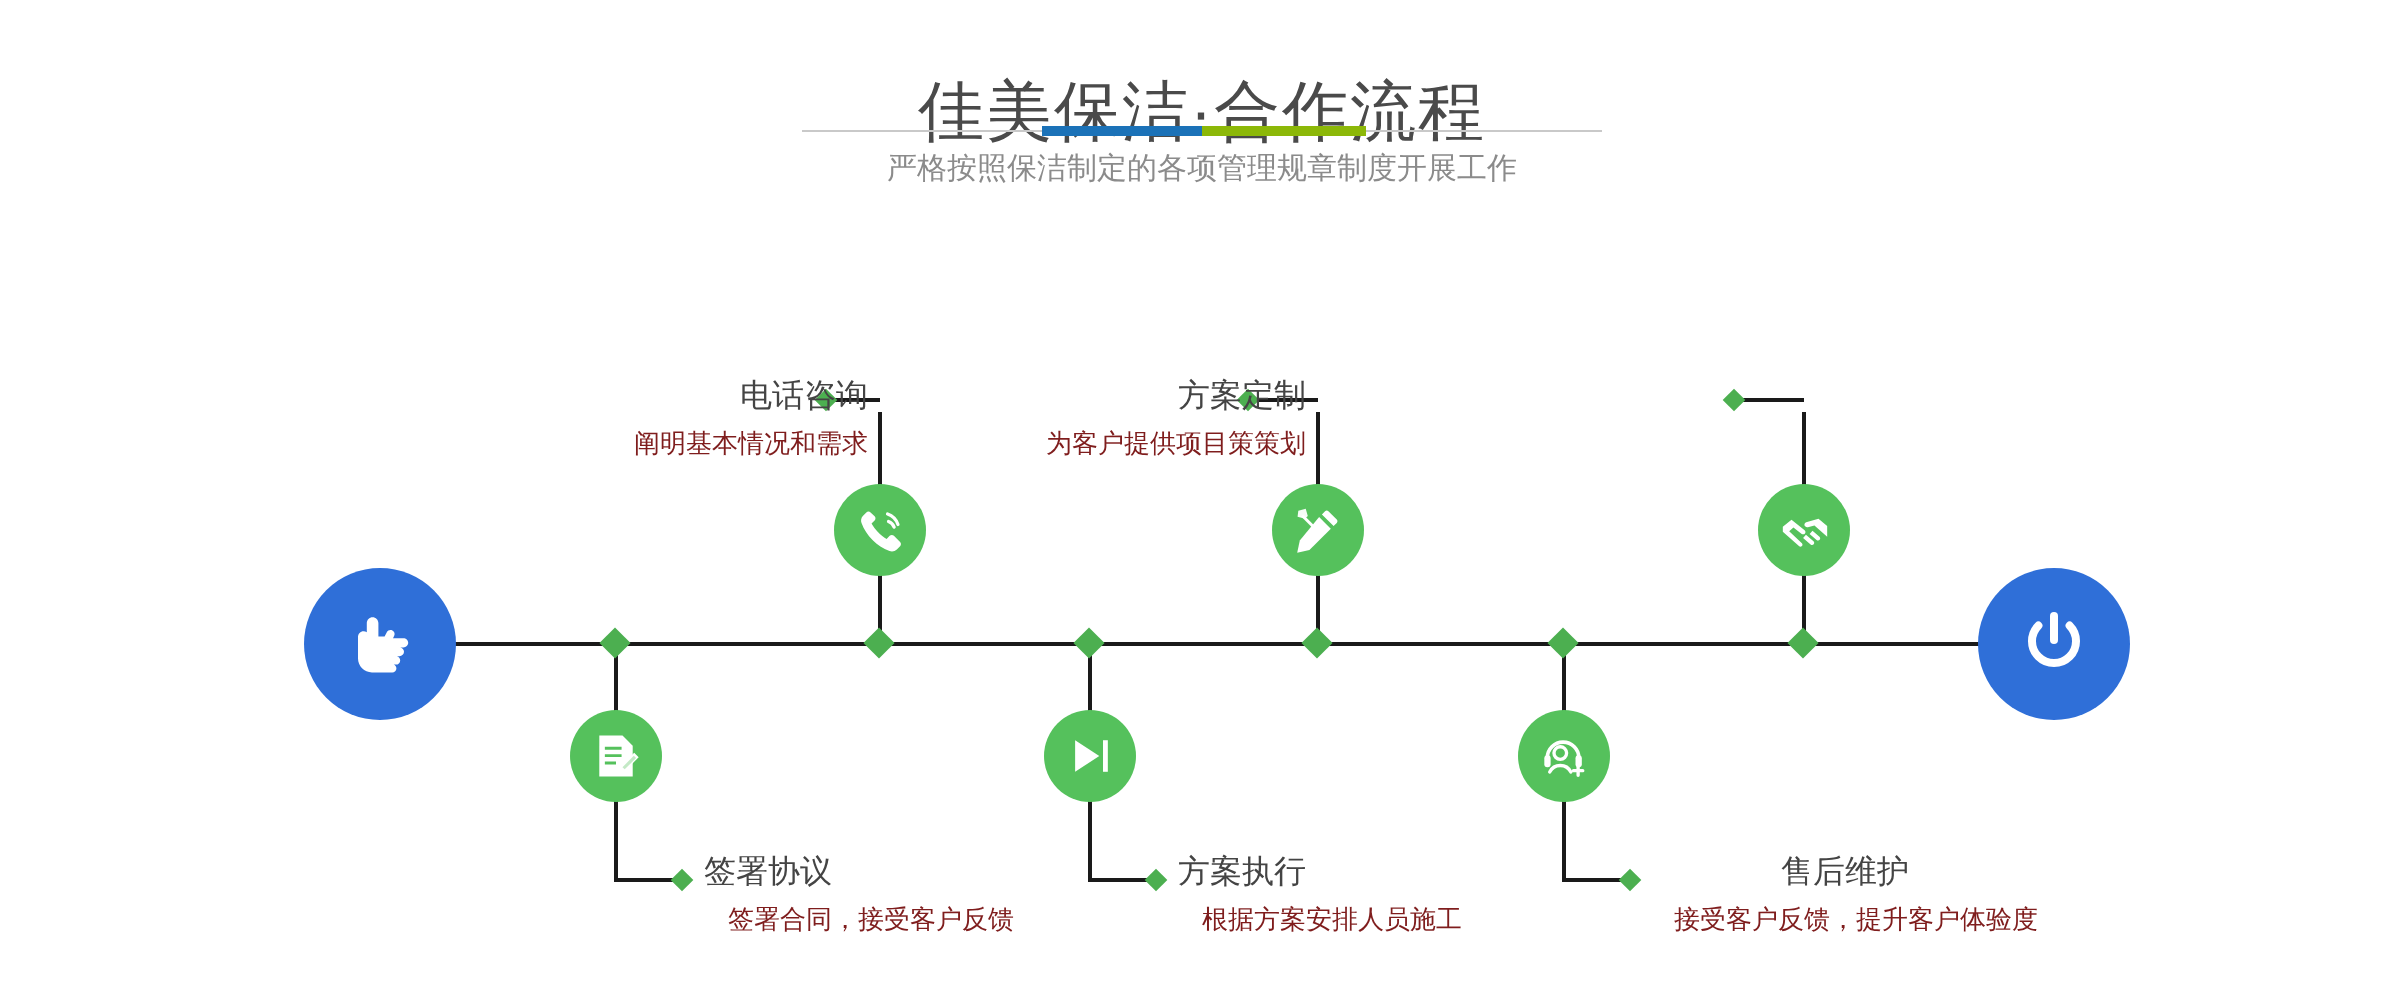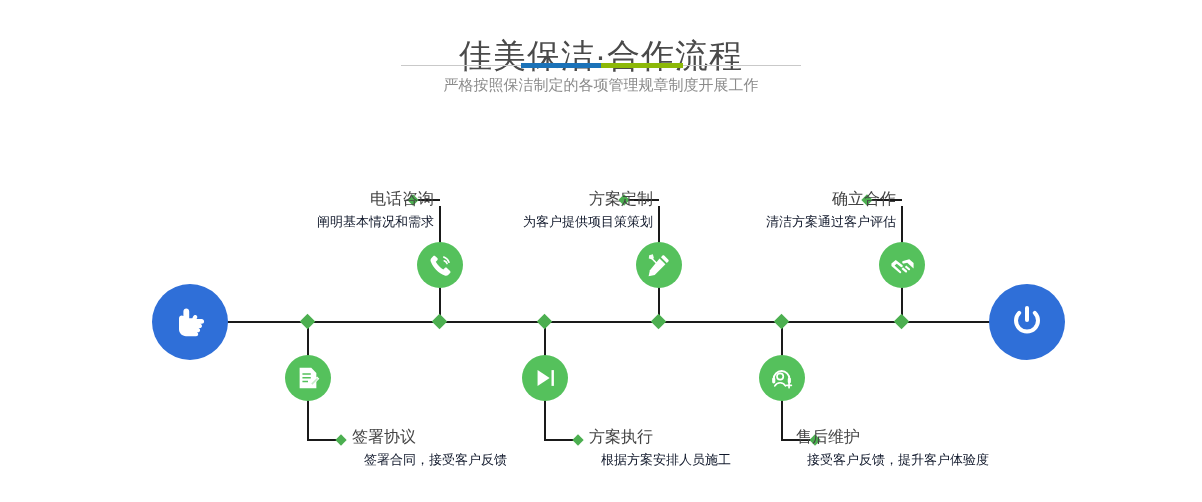--- a/index.html
+++ b/index.html
@@ -142,21 +142,21 @@
     white-space: nowrap;
   }
   .label .l-title {
     font-size: 16px;
     line-height: 20px;
     color: #444444;
   }
   .label .l-desc {
     font-size: 13px;
     line-height: 19px;
-    color: #0f172a;
+    color: #7f1d1d;
     margin-top: 3px;
   }
   .label.top { text-align: right; }
   .label.bottom { text-align: left; }
 </style>
 </head>
 <body>
 
 <div id="canvas">
 
@@ -234,24 +234,20 @@
   <div class="diamond" style="left:896px; top:316px;"></div>
   <div class="node-circle" style="left:879px; top:242px;">
     <span>
       <svg width="27" height="27" viewBox="0 0 28 28">
         <path fill="#ffffff" d="M2.5 11.8 L7 8.2l6.8 5.4c.5 .4 .6 1.2 .2 1.7-.4 .5-1.2 .6-1.7 .2L8 12.2l-2.2 1.9 6.6 6.2c.4 .4 .4 1.1 0 1.5-.4 .4-1 .4-1.4 .1l-8.5-7.5v-2.6z"></path>
         <path fill="#ffffff" d="M25.5 11.4 L21 7.6l-6.4 1.8c-.9 .3-1.2 1.4-.6 2.1l.1 .1c.4 .4 .9 .6 1.4 .4l3.4-.9 6.6 5.9v-5.6z"></path>
         <path fill="#ffffff" d="M13 17.6 l3.9 3.4c.5 .4 1.2 .4 1.6-.1 .4-.5 .4-1.2-.1-1.6l-3.9-3.4-1.5 1.7z"></path>
         <path fill="#ffffff" d="M16.4 15.6 l3.6 3.1c.5 .4 1.2 .4 1.6-.1 .4-.5 .4-1.2-.1-1.6l-3.6-3.1-1.5 1.7z"></path>
       </svg>
     </span>
-  </div>
-  <div class="label top" style="right:338px; top:189px;">
-    <div class="l-title">确立合作</div>
-    <div class="l-desc">清洁方案通过客户评估</div>
   </div>
 
   <div class="vline" style="left:307px; top:322px; height:119px;"></div>
   <div class="hline" style="left:308px; top:439px; width:32px;"></div>
   <div class="diamond small" style="left:337px; top:436px;"></div>
   <div class="diamond" style="left:302px; top:316px;"></div>
   <div class="node-circle" style="left:285px; top:355px;">
     <span>
       <svg width="26" height="26" viewBox="0 0 28 28">
         <path fill="#ffffff" d="M5 3h12.5l5.5 5.5V25H5V3z"></path>
@@ -292,18 +288,18 @@
       <svg width="26" height="26" viewBox="0 0 28 28">
         <path d="M5 15 a8.5 8.5 0 0 1 17 0" stroke="#ffffff" stroke-width="2" fill="none" stroke-linecap="round"></path>
         <rect fill="#ffffff" x="3.4" y="13.6" width="3.4" height="6.4" rx="1.6"></rect>
         <rect fill="#ffffff" x="20.2" y="13.6" width="3.4" height="6.4" rx="1.6"></rect>
         <circle cx="12" cy="12.4" r="3.4" fill="none" stroke="#ffffff" stroke-width="1.8"></circle>
         <path d="M6.3 22.6 a6.4 6.4 0 0 1 11.4 0" stroke="#ffffff" stroke-width="1.8" fill="none" stroke-linecap="round"></path>
         <path d="M21.6 19.4 v5 M19.1 21.9 h5" stroke="#ffffff" stroke-width="1.8" fill="none" stroke-linecap="round"></path>
       </svg>
     </span>
   </div>
-  <div class="label bottom" style="left:796px; top:427px;">
+  <div class="label bottom" style="left:826px; top:427px;text-align:center;">
     <div class="l-title">售后维护</div>
     <div class="l-desc" style="margin-left:11px;">接受客户反馈，提升客户体验度</div>
   </div>
 
 </div>
 
 </body></html>

